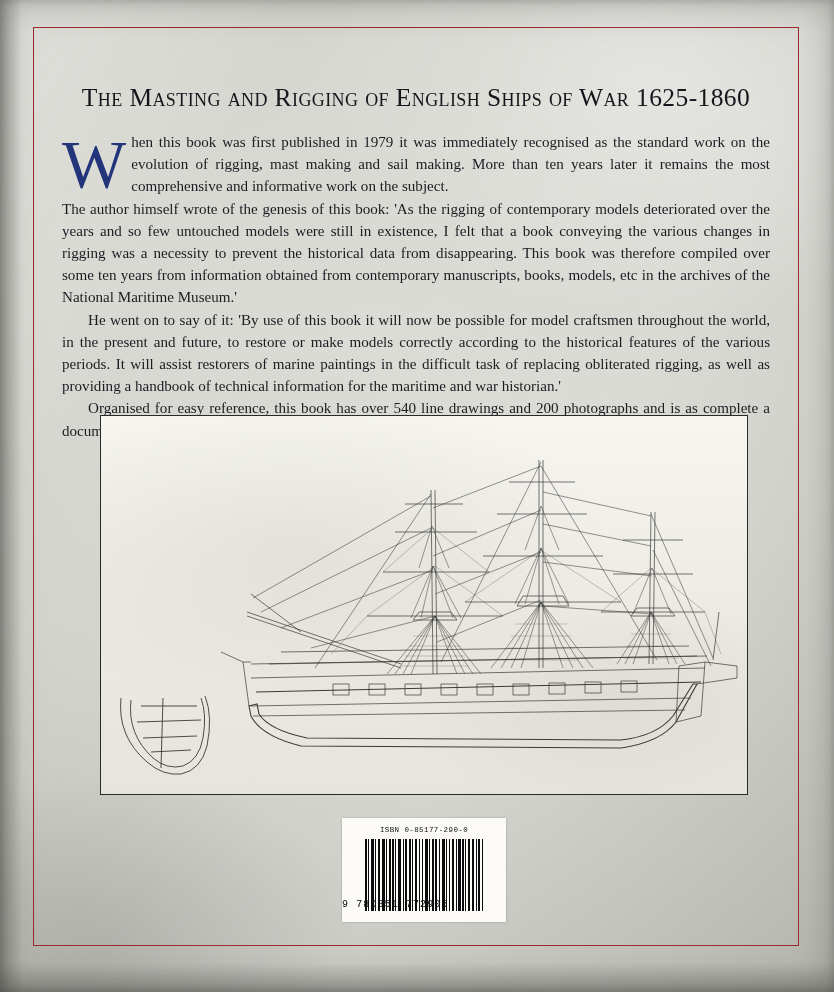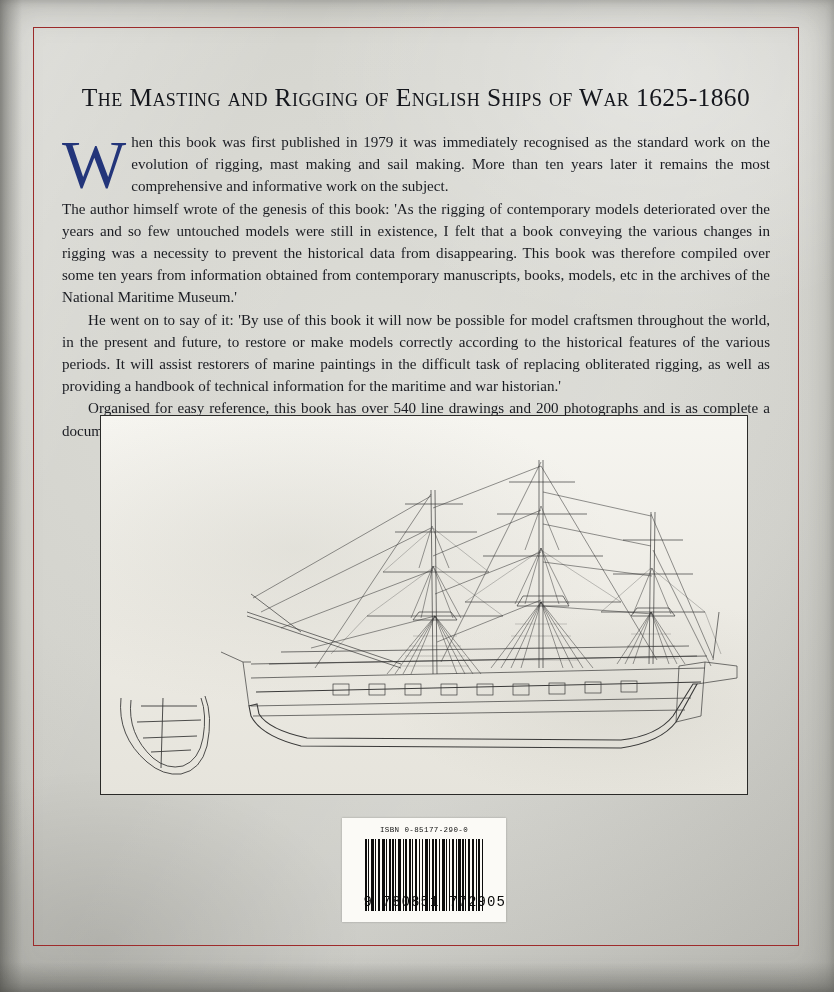--- a/index.html
+++ b/index.html
@@ -152,23 +152,23 @@
   .bars i {
     position: absolute;
     top: 0;
     height: 100%;
     background: #0c0c0c;
   }
   .ean-text {
     position: absolute;
     bottom: 12px;
     left: 0; right: 0;
-    text-align: right;
+    text-align: left;
     font-family: "Liberation Mono", monospace;
-    font-size: 14px;
+    font-size: 10px;
     letter-spacing: 1.1px;
     color: #0c0c0c;
   }
 
   .spine-shade {
     position: absolute;
     left: 0; top: 0;
     width: 22px; height: 100%;
     background: linear-gradient(90deg, rgba(90,90,85,0.45), rgba(90,90,85,0));
     pointer-events: none;

